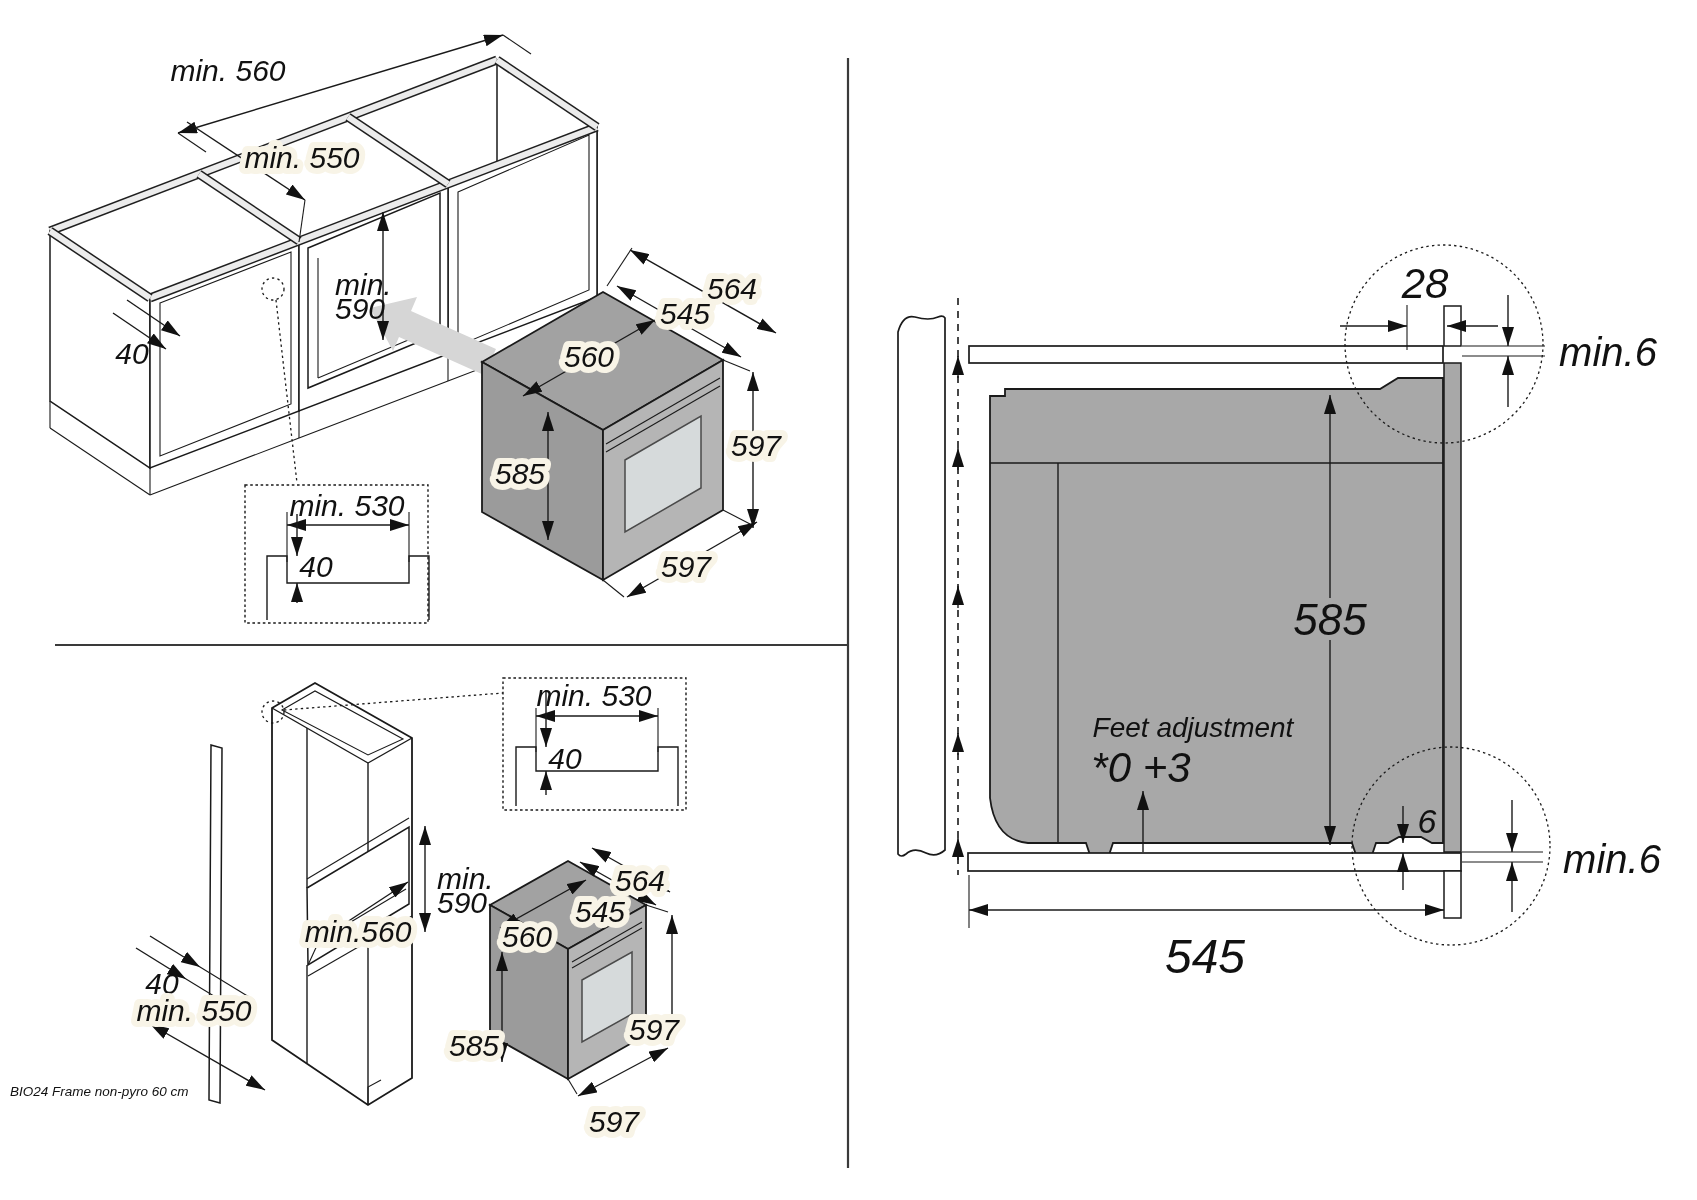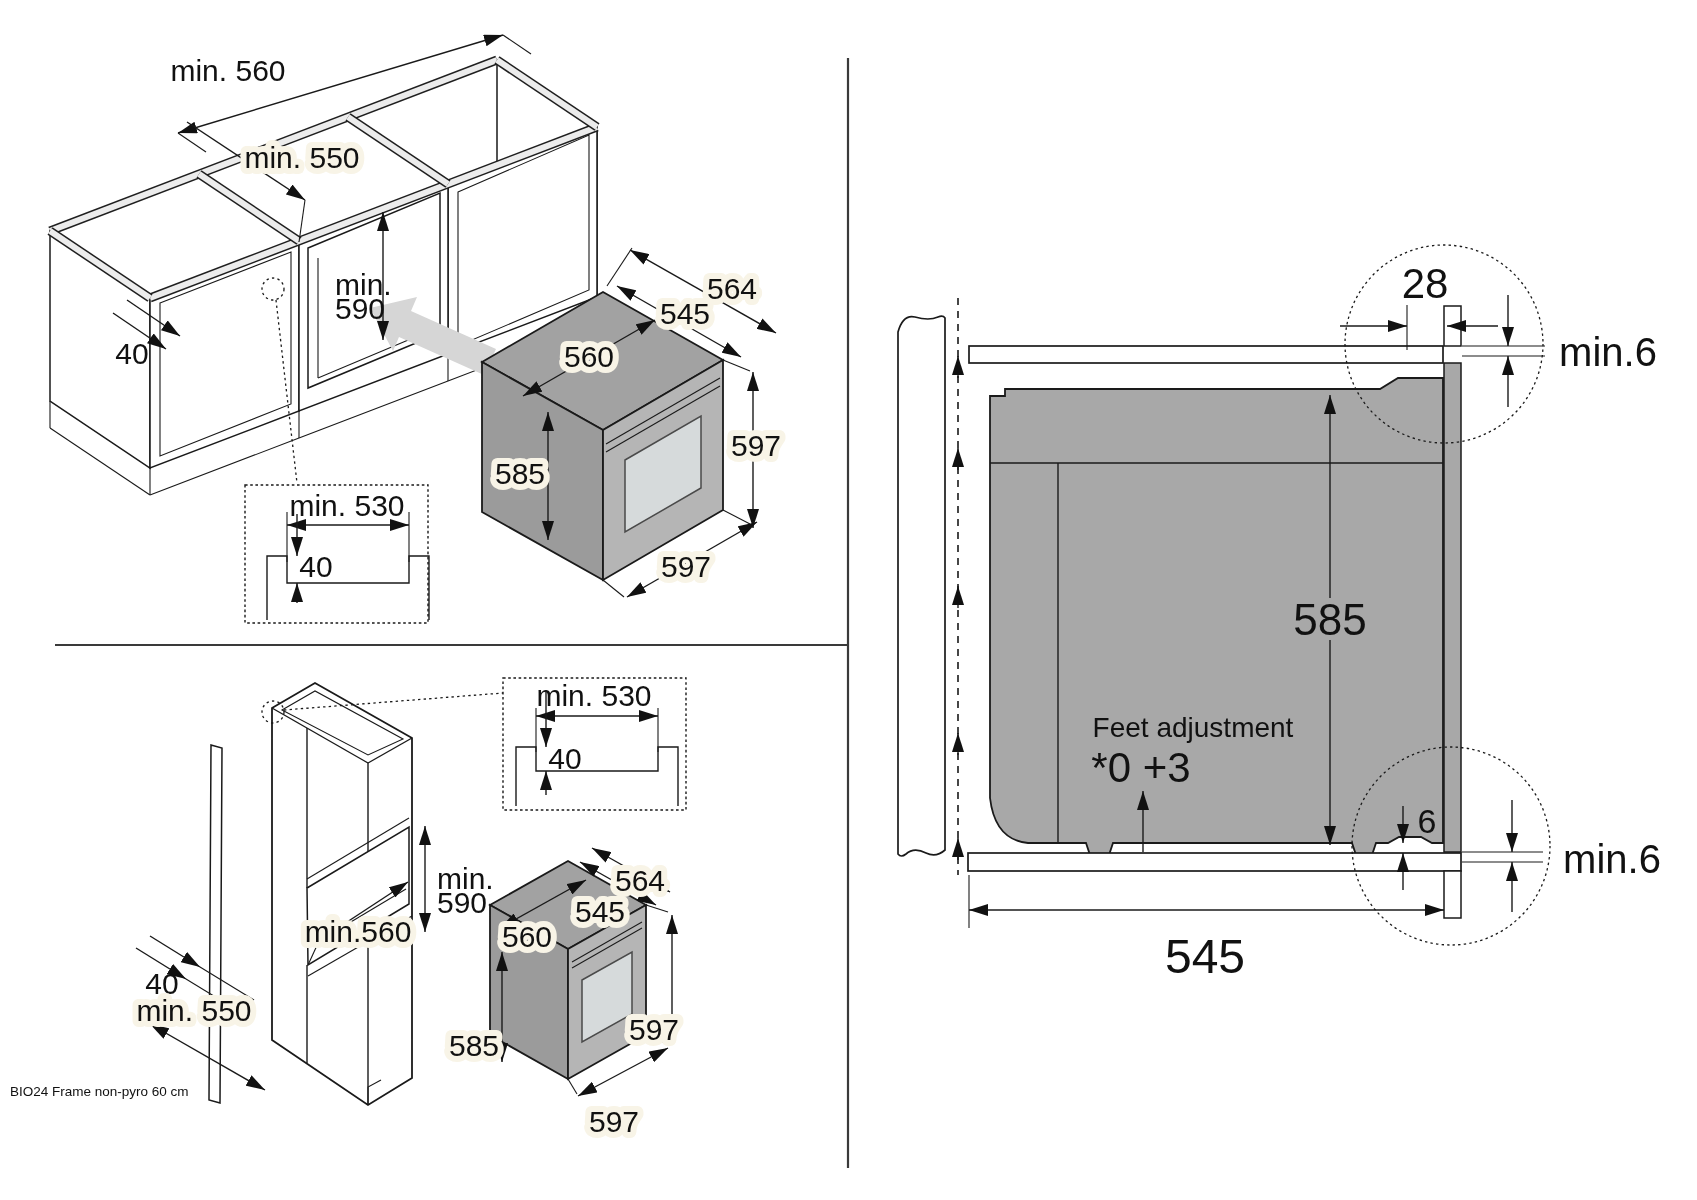--- a/index.html
+++ b/index.html
@@ -1,16 +1,16 @@
 <!DOCTYPE html>
 <html><head>
 <meta charset="utf-8">
 <style>
   html,body{margin:0;padding:0;background:#ffffff;}
-  .stage{width:1697px;height:1200px;position:relative;background:#fff;overflow:hidden;}
+  .stage{width:1697px;height:1200px;position:relative;background:#fff;overflow:hidden;font-style:italic;}
   svg{display:block;}
   text{font-family:"Liberation Sans", sans-serif;fill:#111;}
   .dim{font-size:30px;}
   .dim-lg{font-size:44px;}
   .halo{stroke:#f8f4e7;stroke-width:12px;paint-order:stroke;stroke-linejoin:round;}
   .ln{stroke:#1a1a1a;stroke-width:1.4;fill:none;}
   .thin{stroke:#1a1a1a;stroke-width:1.1;fill:none;}
   .railA{stroke:#1f1f1f;stroke-width:9;fill:none;stroke-linecap:butt;}
   .railB{stroke:#ececec;stroke-width:6;fill:none;stroke-linecap:butt;}
   .dotted{stroke:#1a1a1a;stroke-width:1.3;fill:none;stroke-dasharray:2.4 3.2;}

